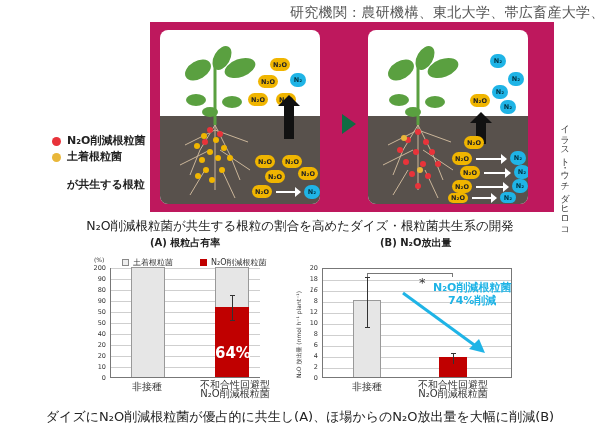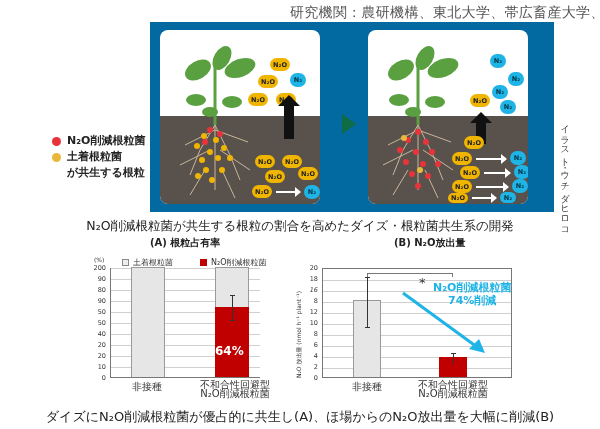--- a/index.html
+++ b/index.html
@@ -1,19 +1,19 @@
 <!DOCTYPE html>
 <html><head>
 <meta charset="utf-8">
 <style>
   * { box-sizing: border-box; margin: 0; padding: 0; }
   body { width: 600px; height: 429px; background: #ffffff; font-family: "DejaVu Sans", sans-serif; position: relative; overflow: hidden; color: #222; }
   .abs { position: absolute; }
   .header { left: 290px; top: 4px; font-size: 14px; color: #555; white-space: nowrap; letter-spacing: 0.3px; }
-  .illus { left: 150px; top: 22px; width: 404px; height: 190px; background: #0369a1; }
+  .illus { left: 150px; top: 22px; width: 404px; height: 190px; background: #be185d; }
   .panel { position: absolute; top: 8px; width: 160px; height: 174px; border-radius: 8px; overflow: hidden; background: #ffffff; }
   .panel .soil { position: absolute; left: 0; right: 0; bottom: 0; height: 88px; background: #58514c; }
   .plant-svg { position: absolute; left: 0; top: 0; }
   .mol { position: absolute; width: 20px; height: 13px; border-radius: 7px; font-size: 6.5px; font-weight: bold; display: flex; align-items: center; justify-content: center; color: #222; }
   .mol.n2o { background: #f0b500; }
   .mol.n2 { background: #1fb4e6; color: #034; width: 16px; height: 14px; border-radius: 8px; }
   .harrow { position: absolute; height: 2px; background: #fff; }
   .harrow::after { content: ""; position: absolute; right: -1px; top: -4px; border-left: 6px solid #fff; border-top: 5px solid transparent; border-bottom: 5px solid transparent; }
   .uparrow { position: absolute; width: 10px; background: #111; }
   .uparrow::before { content: ""; position: absolute; left: -6px; top: -10px; border-bottom: 11px solid #111; border-left: 11px solid transparent; border-right: 11px solid transparent; }
@@ -161,21 +161,21 @@
 
 <div class="abs legend">
   <div class="row">
     <span class="dot" style="background:#e8333a;"></span>
     <span>N₂O削減根粒菌</span>
   </div>
   <div class="row">
     <span class="dot" style="background:#e9b73a;"></span>
     <span>土着根粒菌</span>
   </div>
-  <div class="row" style="padding-left:15px;">
+  <div class="row" style="padding-left:15px;margin-top:12px;">
     <span>が共生する根粒</span>
   </div>
 </div>
 
 <div class="abs caption">N₂O削減根粒菌が共生する根粒の割合を高めたダイズ・根粒菌共生系の開発</div>
 
 <div class="abs ctitle" style="left:150px;top:236px;">(A) 根粒占有率</div>
 <div class="abs" style="left:94px;top:256px;font-size:6px;color:#333;">(%)</div>
 <div class="abs" style="left:122px;top:257px;display:flex;align-items:center;gap:4px;font-size:8px;color:#333;white-space:nowrap;">
   <span style="width:7px;height:7px;border:1px solid #888;background:#eee;display:inline-block;"></span>
@@ -207,28 +207,28 @@
     <div class="grid" style="top:66px;"></div>
       <div class="grid" style="top:77px;"></div>
       <div class="grid" style="top:88px;"></div>
     <div class="grid" style="top:99px;"></div>
     <div class="bar" style="left:20px;bottom:0;width:34px;height:110px;background:#e6e6e6;border:1px solid #999;border-bottom:none;"></div>
     <div class="bar" style="left:104px;bottom:0;width:34px;height:110px;background:#e6e6e6;border:1px solid #999;border-bottom:none;"></div>
     <div class="bar" style="left:104px;bottom:0;width:34px;height:70px;background:#c00000;"></div>
     <div style="position:absolute;left:121px;top:27px;width:1px;height:25px;background:#333;"></div>
     <div style="position:absolute;left:119px;top:27px;width:5px;height:1px;background:#333;"></div>
     <div style="position:absolute;left:119px;top:52px;width:5px;height:1px;background:#333;"></div>
-    <div style="position:absolute;left:104px;top:76px;width:22px;text-align:center;color:#fff;font-size:12px;font-weight:bold;">64%</div>
+    <div style="position:absolute;left:104px;top:76px;width:22px;text-align:center;color:#fff;font-size:15px;font-weight:bold;">64%</div>
   </div>
   <div class="xlab" style="left:42px;top:114px;width:34px;">非接種</div>
 </div>
 <div class="xlab abs" style="left:200px;top:380px;width:70px;">不和合性回避型</div>
 <div class="xlab abs" style="left:200px;top:389px;width:70px;">N₂O削減根粒菌</div>
 
-<div class="abs ctitle" style="left:380px;top:236px;margin-left:14px;">(B) N₂O放出量</div>
+<div class="abs ctitle" style="left:380px;top:236px;">(B) N₂O放出量</div>
 <div class="abs" style="left:294px;top:290px;width:10px;height:90px;">
   <div style="position:absolute;left:-40px;top:40px;width:90px;transform:rotate(-90deg);font-size:6px;color:#333;white-space:nowrap;text-align:center;">N₂O 放出量 (nmol h⁻¹ plant⁻¹)</div>
 </div>
 <div class="chart" style="left:300px;top:268px;width:212px;height:124px;">
   <div class="tick" style="left:0;top:-4px;">20</div>
   <div class="tick" style="left:0;top:7px;">18</div>
   <div class="tick" style="left:0;top:18px;font-style:italic;">16</div>
   <div class="tick" style="left:0;top:29px;">8</div>
   <div class="tick" style="left:0;top:40px;">12</div>
   <div class="tick" style="left:0;top:51px;">10</div>

